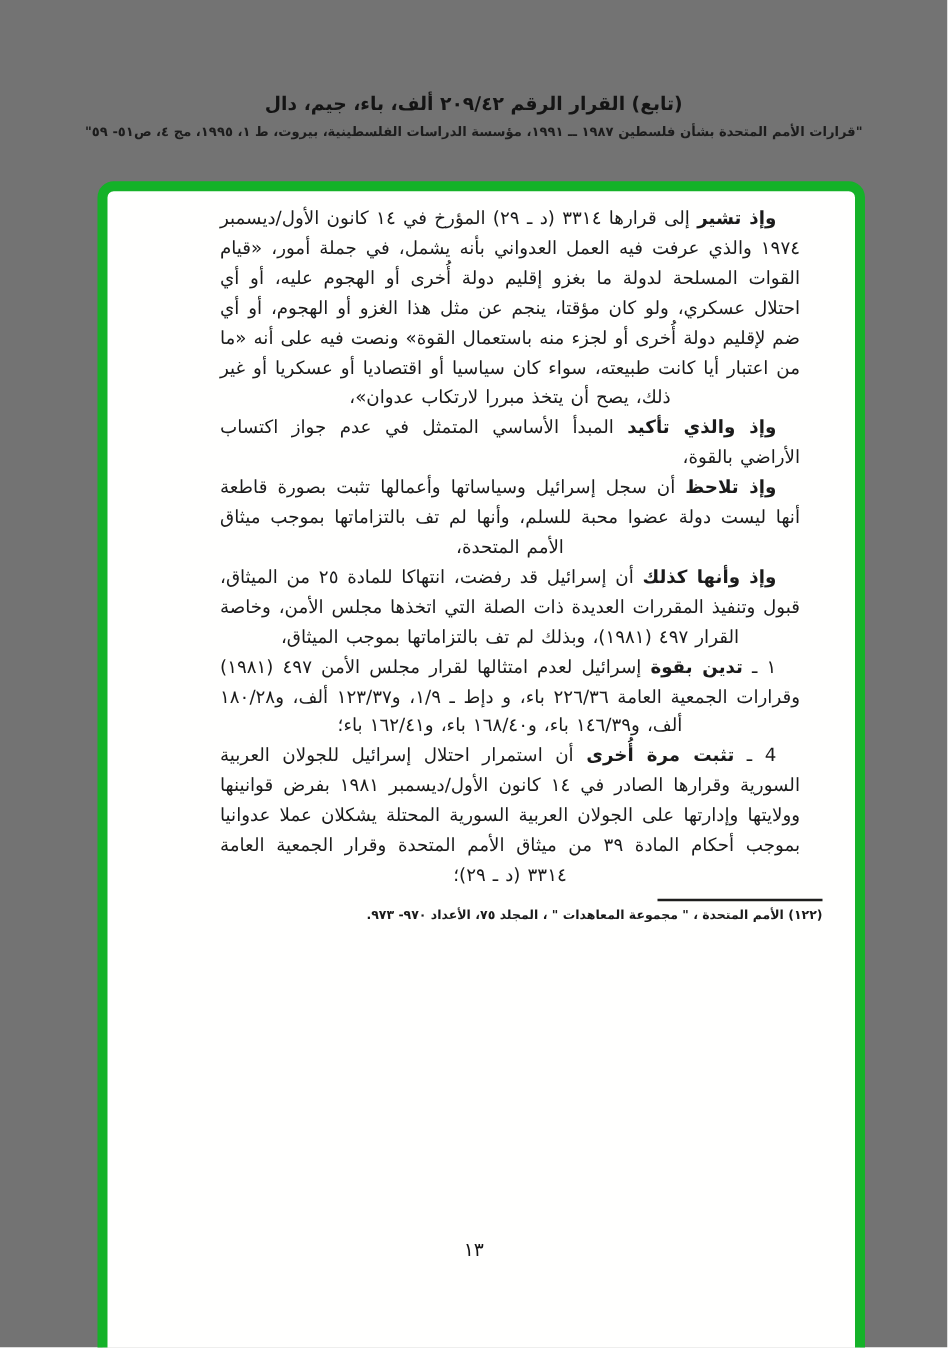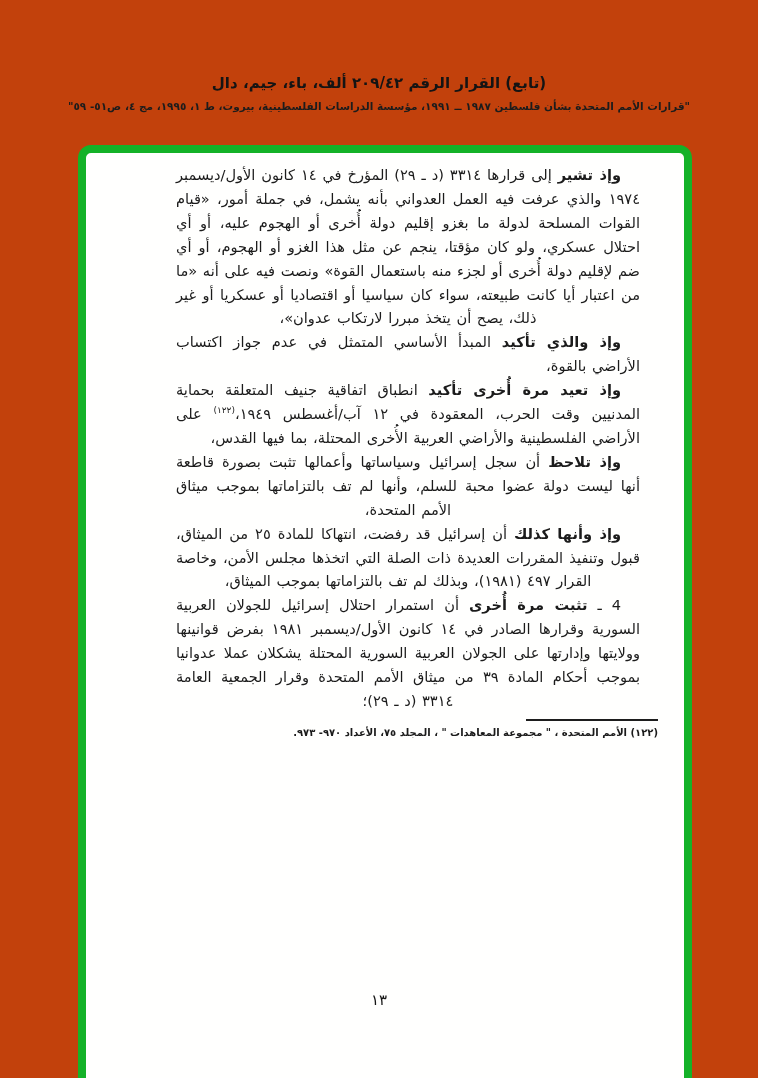--- a/index.html
+++ b/index.html
@@ -1,21 +1,21 @@
 <!DOCTYPE html>
 <html lang="ar" style="--frame-green: #14b228;"><head>
 <meta charset="utf-8">
 <style>
   html,body{margin:0;padding:0;}
   body{
     width:758px;height:1078px;overflow:hidden;
     background:#ffffff;
     font-family:"DejaVu Sans",sans-serif;
   }
-  .page{position:relative;width:758px;height:1078px;background:#c2410c;color:#161616;}
+  .page{position:relative;width:758px;height:1078px;background:#737373;color:#161616;}
 
   
   .hdr{position:absolute;top:74px;left:0;right:0;text-align:center;direction:rtl;}
   .hdr-title{font-size:15px;font-weight:700;letter-spacing:0.2px;color:#141414;}
   .hdr-source{font-size:10.5px;font-weight:700;margin-top:8px;color:#1c1c1c;}
 
   
   .frame{
     position:absolute;left:78px;top:145px;width:614px;height:1040px;
     box-sizing:border-box;
@@ -65,26 +65,26 @@
     <div class="hdr-source">"قرارات الأمم المتحدة بشأن فلسطين ١٩٨٧ ــ ١٩٩١، مؤسسة الدراسات الفلسطينية، بيروت، ط ١، ١٩٩٥، مج ٤، ص٥١- ٥٩"</div>
   </div>
 
   <div class="frame">
     <div class="content">
 
       <p class="para center-last"><b class="lead">وإذ تشير</b><span> إلى قرارها ٣٣١٤ (د ـ ٢٩) المؤرخ في ١٤ كانون الأول/ديسمبر ١٩٧٤ والذي عرفت فيه العمل العدواني بأنه يشمل، في جملة أمور، «قيام القوات المسلحة لدولة ما بغزو إقليم دولة أُخرى أو الهجوم عليه، أو أي احتلال عسكري، ولو كان مؤقتا، ينجم عن مثل هذا الغزو أو الهجوم، أو أي ضم لإقليم دولة أُخرى أو لجزء منه باستعمال القوة» ونصت فيه على أنه «ما من اعتبار أيا كانت طبيعته، سواء كان سياسيا أو اقتصاديا أو عسكريا أو غير ذلك، يصح أن يتخذ مبررا لارتكاب عدوان»،</span></p>
 
       <p class="para right-last"><b class="lead">وإذ والذي تأكيد</b><span> المبدأ الأساسي المتمثل في عدم جواز اكتساب الأراضي بالقوة،</span></p>
 
-      <p class="para right-last"><b class="lead">وإذ تعيد مرة أُخرى تأكيد</b><span> انطباق اتفاقية جنيف المتعلقة بحماية المدنيين وقت الحرب، المعقودة في ١٢ آب/أغسطس ١٩٤٩،</span><sup class="fnref">(١٢٢)</sup><span> على الأراضي الفلسطينية والأراضي العربية الأُخرى المحتلة، بما فيها القدس،</span></p>
 
       <p class="para center-last"><b class="lead">وإذ تلاحظ</b><span> أن سجل إسرائيل وسياساتها وأعمالها تثبت بصورة قاطعة أنها ليست دولة عضوا محبة للسلم، وأنها لم تف بالتزاماتها بموجب ميثاق الأمم المتحدة،</span></p>
 
       <p class="para center-last"><b class="lead">وإذ وأنها كذلك</b><span> أن إسرائيل قد رفضت، انتهاكا للمادة ٢٥ من الميثاق، قبول وتنفيذ المقررات العديدة ذات الصلة التي اتخذها مجلس الأمن، وخاصة القرار ٤٩٧ (١٩٨١)، وبذلك لم تف بالتزاماتها بموجب الميثاق،</span></p>
 
+      <p class="para center-last"><span class="item-num">١ ـ </span><b class="lead">تدين بقوة</b><span> إسرائيل لعدم امتثالها لقرار مجلس الأمن ٤٩٧ (١٩٨١) وقرارات الجمعية العامة ٢٢٦/٣٦ باء، و دإط ـ ١/٩، و١٢٣/٣٧ ألف، و١٨٠/٢٨ ألف، و١٤٦/٣٩ باء، و١٦٨/٤٠ باء، و١٦٢/٤١ باء؛</span></p>
 
       <p class="para center-last"><span class="item-num">4 ـ </span><b class="lead">تثبت مرة أُخرى</b><span> أن استمرار احتلال إسرائيل للجولان العربية السورية وقرارها الصادر في ١٤ كانون الأول/ديسمبر ١٩٨١ بفرض قوانينها وولايتها وإدارتها على الجولان العربية السورية المحتلة يشكلان عملا عدوانيا بموجب أحكام المادة ٣٩ من ميثاق الأمم المتحدة وقرار الجمعية العامة ٣٣١٤ (د ـ ٢٩)؛</span></p>
 
     </div>
 
     <div class="footnote">
       <div class="fn-rule"></div>
       <div class="fn-text"><span>(١٢٢)</span><span> الأمم المتحدة ، " مجموعة المعاهدات " ، المجلد ٧٥، الأعداد ٩٧٠- ٩٧٣.</span></div>
     </div>
   </div>

